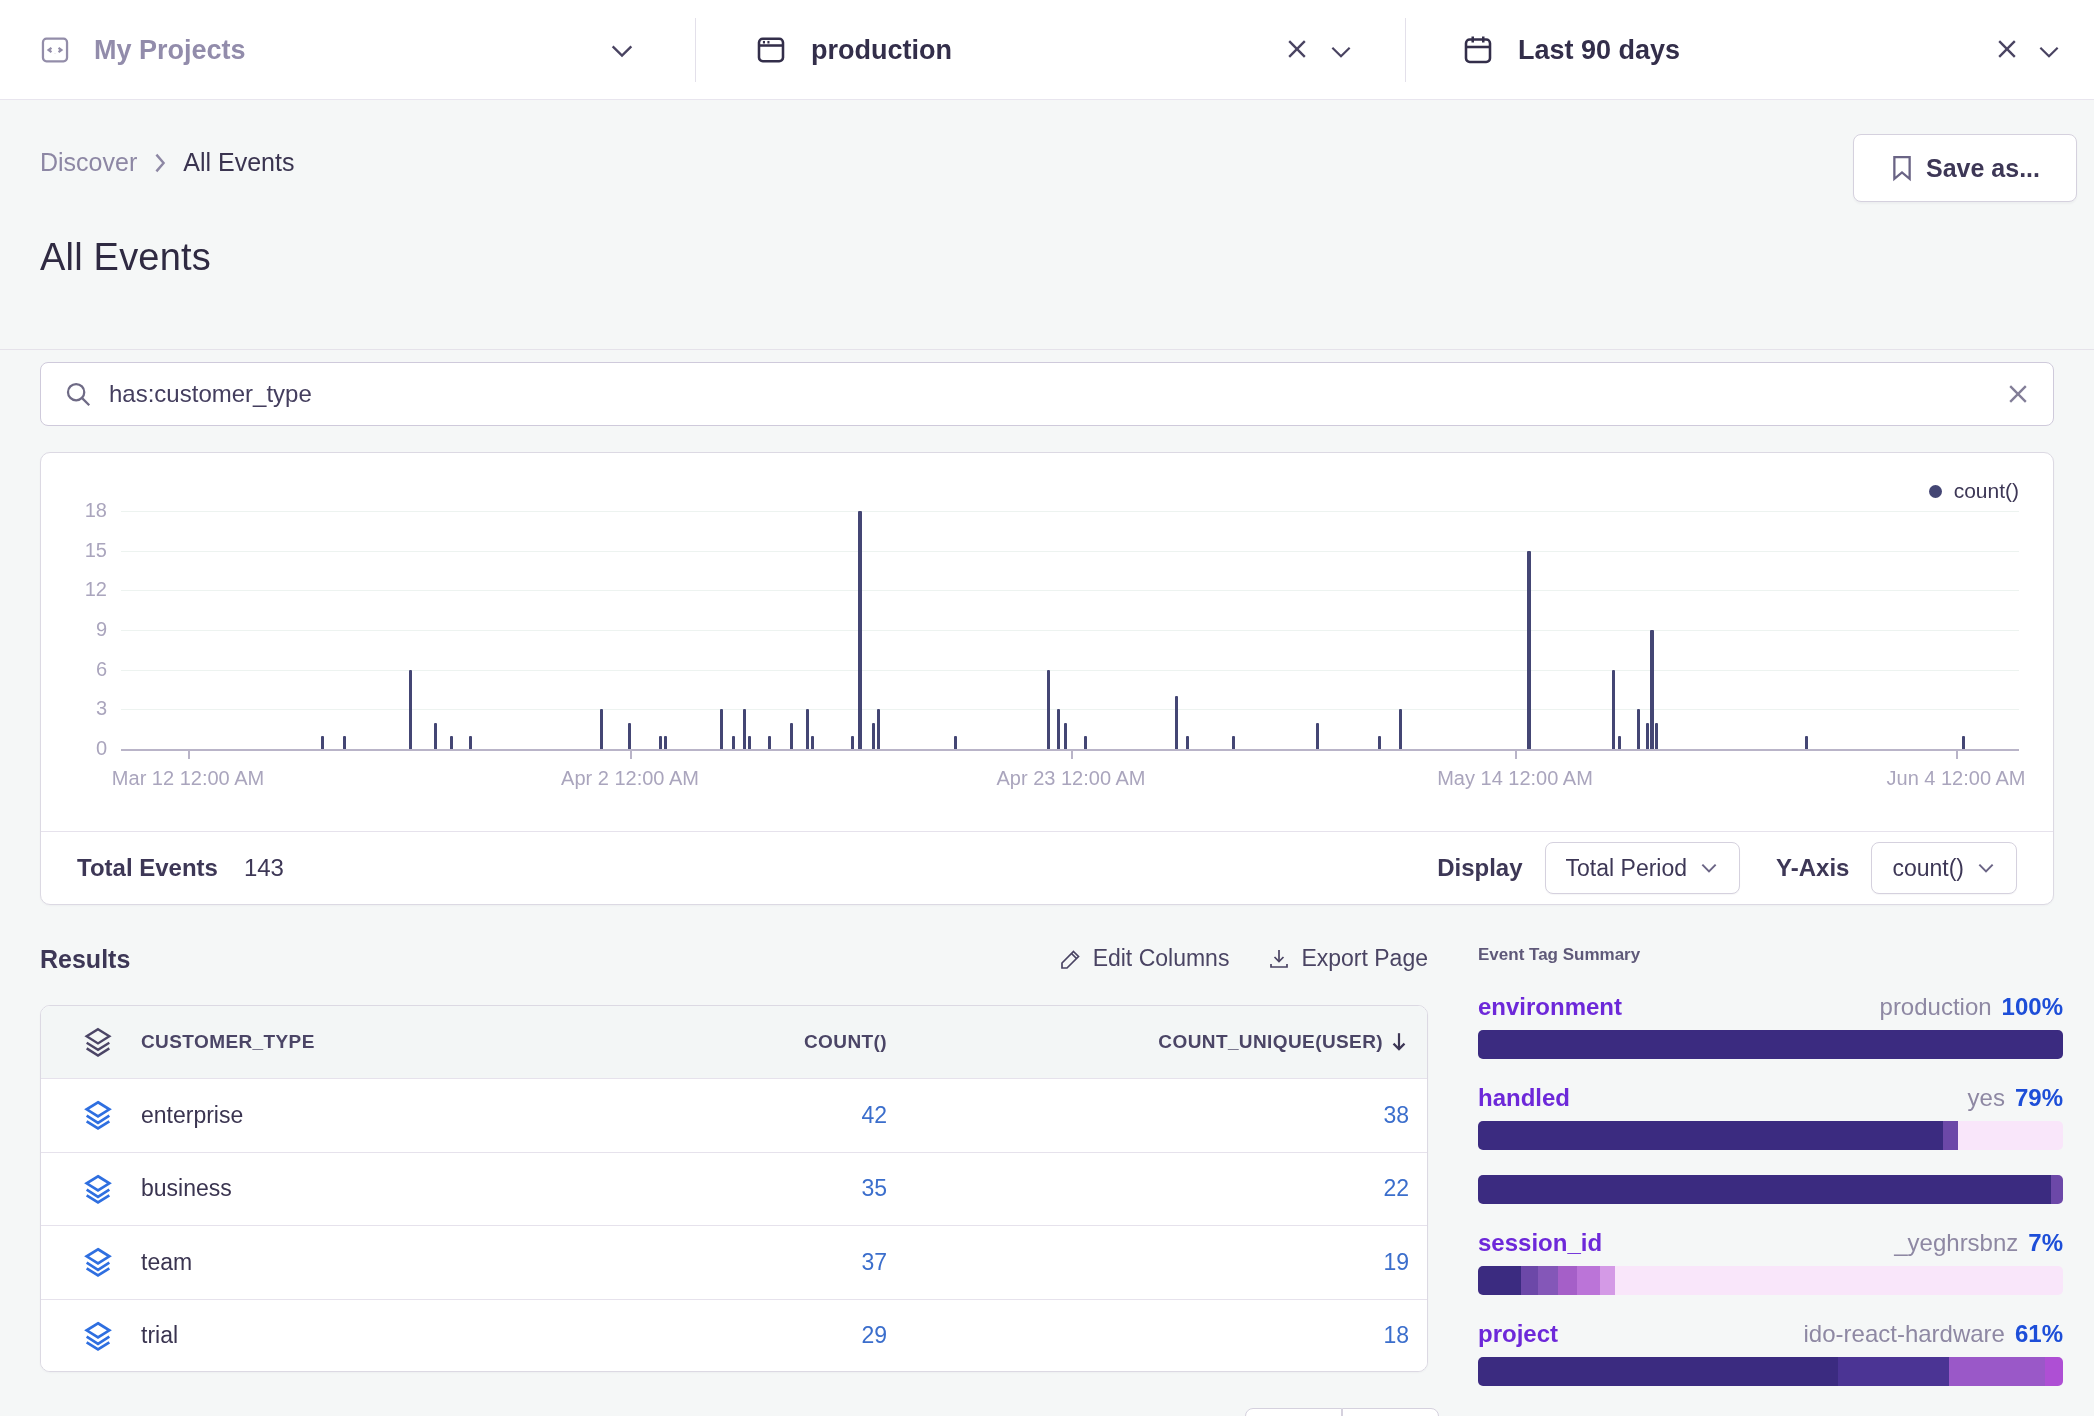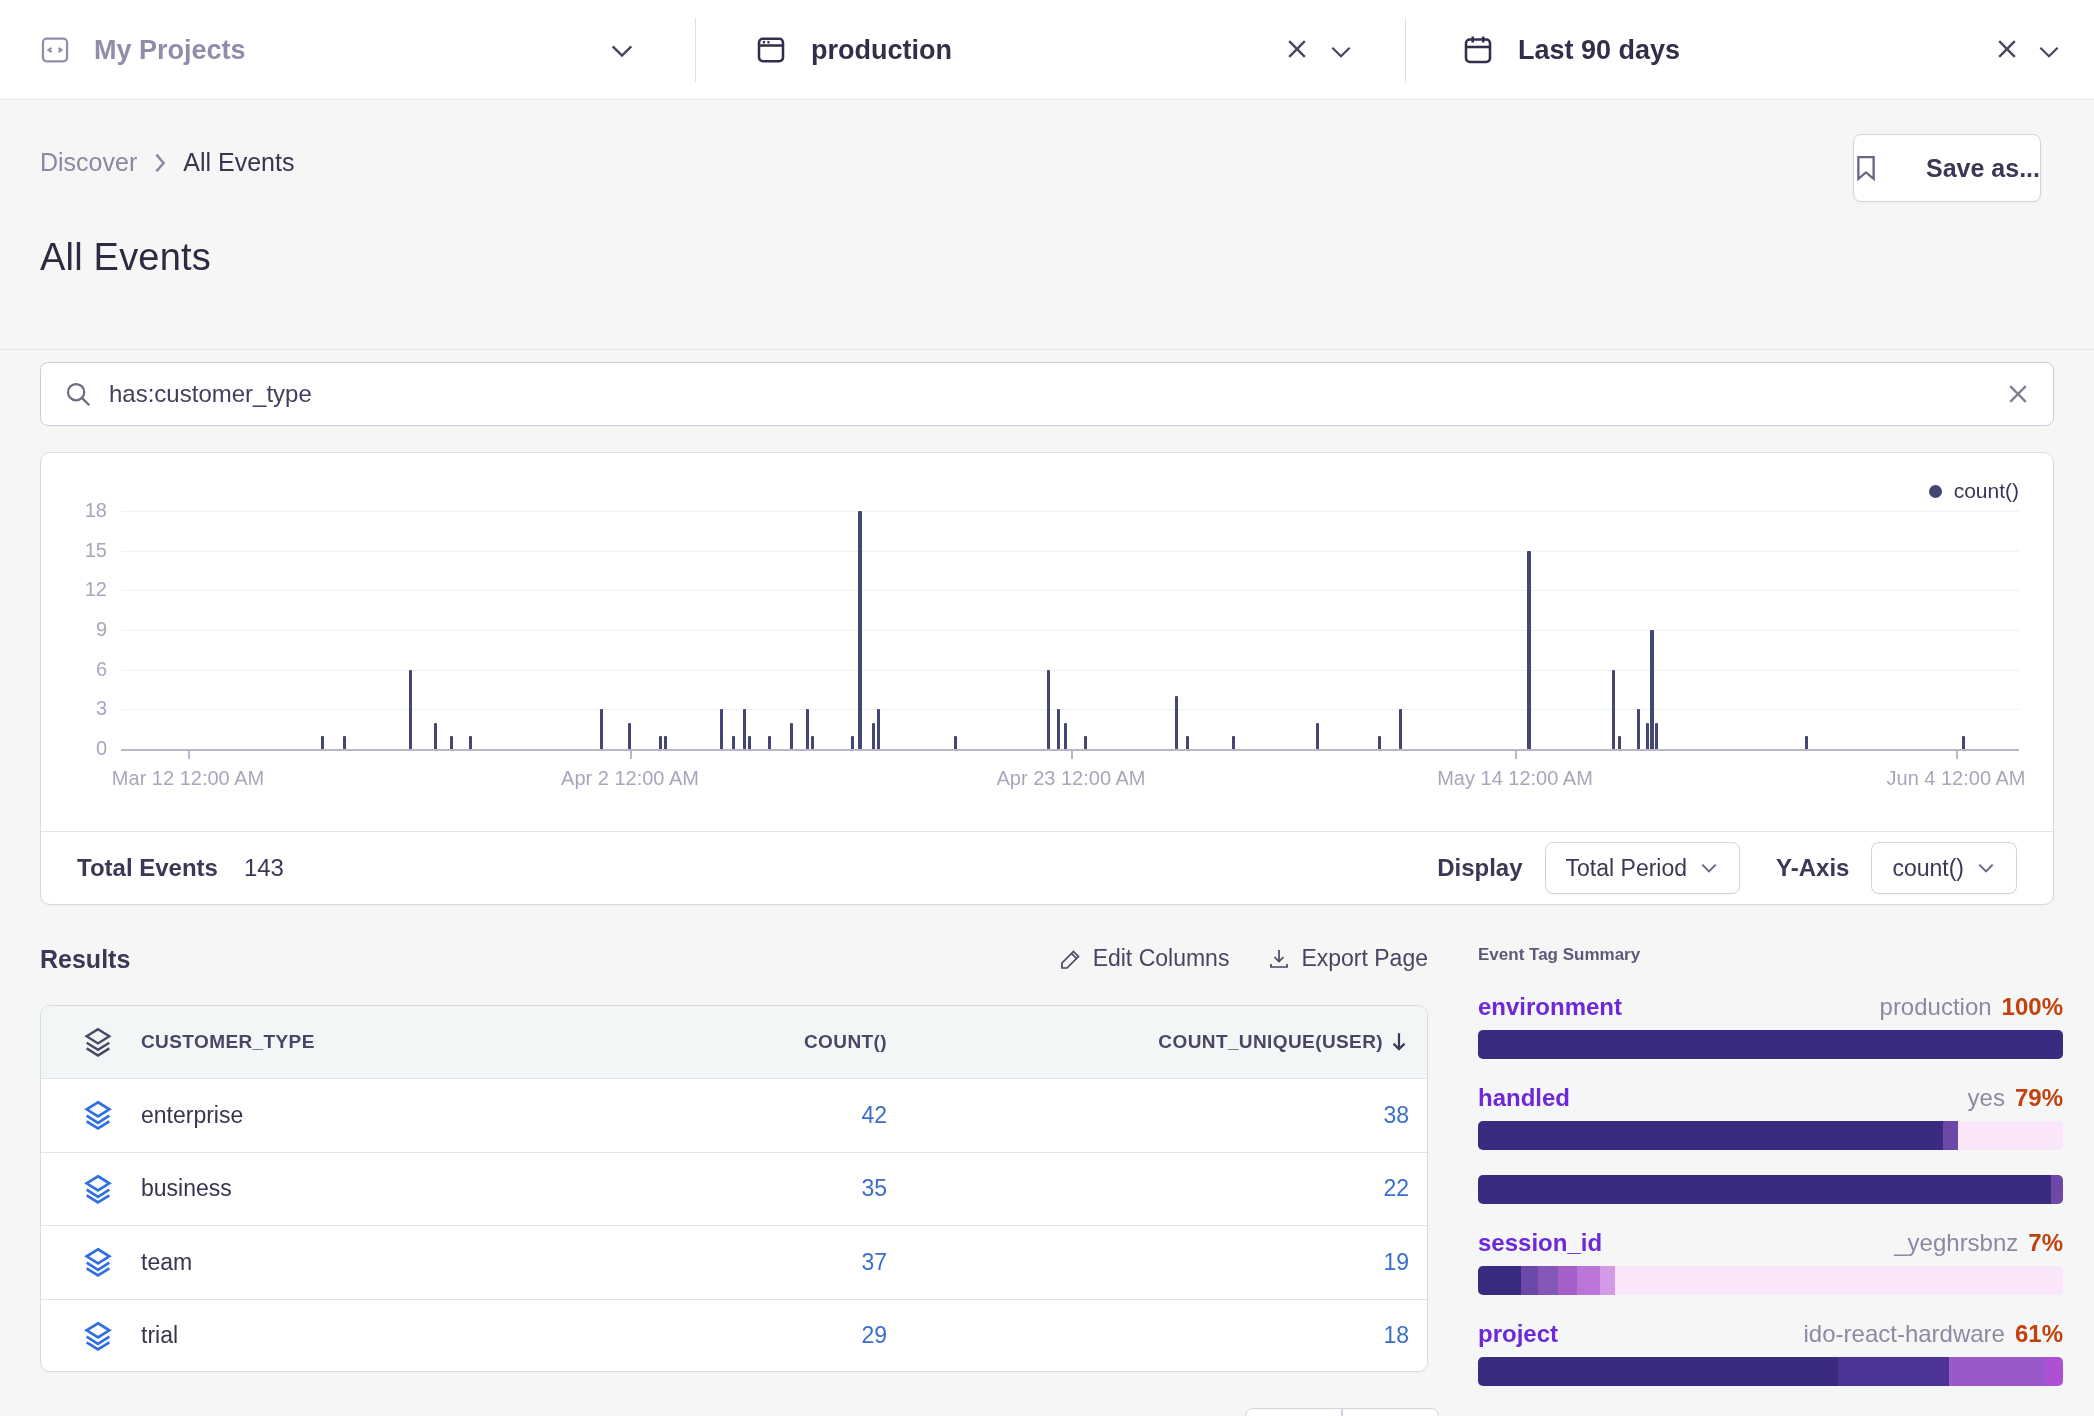--- a/index.html
+++ b/index.html
@@ -18,23 +18,23 @@
   .tb-label { font-size:27px; font-weight:700; }
   .muted { color:#928cab; }
   .dark { color:#332e4a; }
   .tb-divider { position:absolute; top:18px; width:1px; height:64px; background:#e3e0ea; }
 
   
   .crumbs { position:absolute; left:40px; top:148px; display:flex; align-items:center; gap:14px; font-size:25px; }
   .crumb-link { color:#8d87a4; cursor:pointer; }
   .crumb-current { color:#3a3450; }
   .save-btn {
-    position:absolute; left:1853px; top:134px; width:188px; height:68px;
+    position:absolute; left:1853px; top:134px; width:224px; height:68px;
     background:#fff; border:1px solid #d5d1de; border-radius:8px;
-    display:flex; align-items:center; justify-content:space-between; gap:12px;
+    display:flex; align-items:center; justify-content:center; gap:12px;
     font-size:25px; font-weight:700; color:#3d3756; box-shadow:0 2px 2px rgba(50,45,80,.04); cursor:pointer;
   }
   .page-title { position:absolute; left:40px; top:236px; font-size:38px; font-weight:500; color:#2f2a42; letter-spacing:.2px; }
   .header-divider { position:absolute; left:0; top:349px; width:2094px; height:1px; background:#e5e2ea; }
 
   
   .searchbar {
     position:absolute; left:40px; top:362px; width:2014px; height:64px;
     background:#fff; border:1px solid #cfcadb; border-radius:8px;
     display:flex; align-items:center; padding:0 22px; gap:16px;
@@ -97,21 +97,21 @@
   .pag-left { left:1245px; border-radius:8px 0 0 8px; }
   .pag-right { left:1342px; border-radius:0 8px 8px 0; }
 
   
   .tags-col { position:absolute; left:1478px; top:945px; width:585px; }
   .tags-title { font-size:17px; font-weight:700; color:#5f5979; margin-bottom:28px; }
   .tag-row { margin-bottom:25px; }
   .tag-head { display:flex; align-items:baseline; margin-bottom:9px; }
   .tag-name { font-size:24px; font-weight:700; color:#6d28d9; }
   .tag-val { margin-left:auto; font-size:24px; color:#8e88a3; }
-  .tag-pct { font-size:24px; font-weight:700; color:#c2410c; margin-left:10px; }
+  .tag-pct { font-size:24px; font-weight:700; color:#1d4ed8; margin-left:10px; }
   .tag-bar { display:flex; height:29px; border-radius:5px; overflow:hidden; background:#f9e6fa; }
   .tag-seg { height:100%; }
 </style>
 </head>
 <body>
 
 <div id="app">
 
   <div class="topbar">
 

